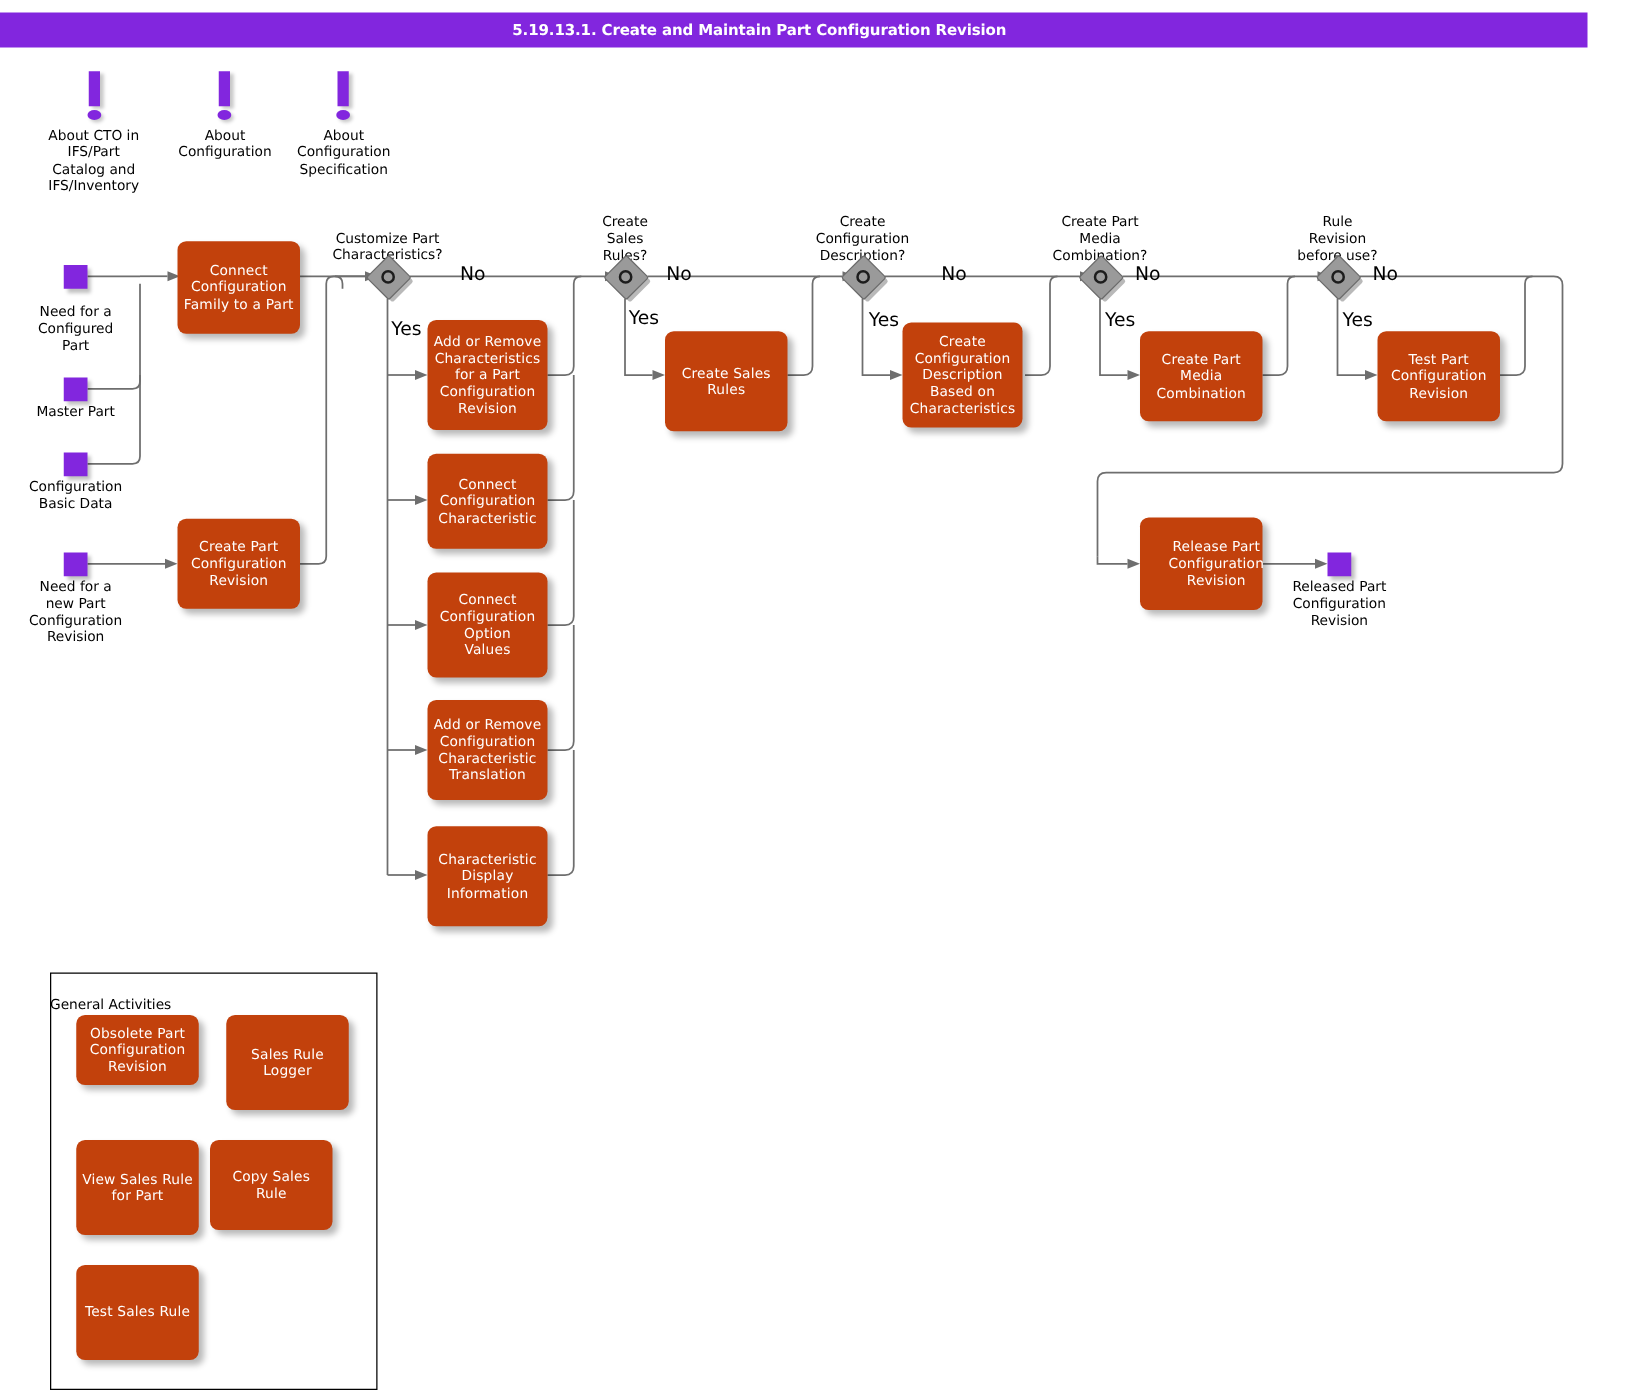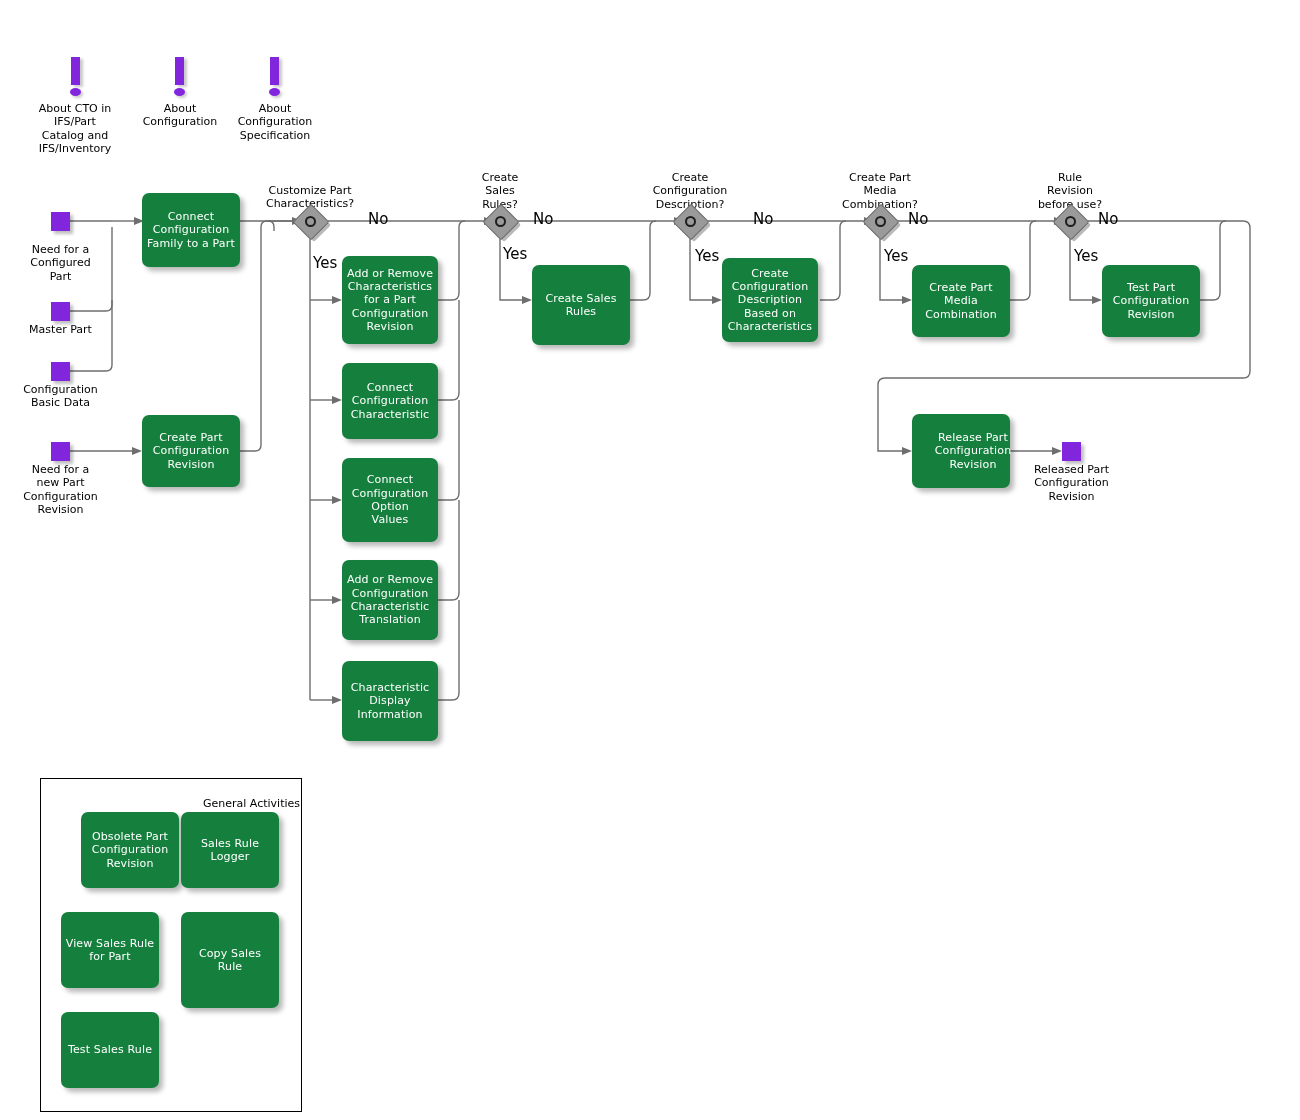--- a/index.html
+++ b/index.html
@@ -25,21 +25,21 @@
   }
 
   
   svg.edges{position:absolute;left:0;top:0;width:1300px;height:1120px;
     pointer-events:none;}
   svg.edges path,svg.edges line{fill:none;stroke:#6e6e6e;stroke-width:1.4;}
   svg.edges polygon.arrow{fill:#6e6e6e;stroke:none;}
 
   
   .act{
-    position:absolute;background:#15803d;border-radius:7px;
+    position:absolute;background:#c2410c;border-radius:7px;
     box-shadow:4px 4px 5px rgba(0,0,0,.28);
     color:#ffffff;font-size:11px;line-height:13.3px;
     display:flex;align-items:center;justify-content:center;
     text-align:center;padding:2px 4px;box-sizing:border-box;
     letter-spacing:.15px;
   }
 
   
   .dec{position:absolute;width:34px;height:34px;}
   .dec .dshadow{
@@ -85,28 +85,31 @@
     position:absolute;font-size:11px;line-height:13.3px;text-align:center;
     color:#000;white-space:pre;
   }
   .yn{position:absolute;font-size:15px;line-height:13px;color:#000;}
 
   
   .panel{
     position:absolute;border:1.6px solid #000;background:transparent;
   }
   .panel-title{
-    position:absolute;font-size:11px;color:#000;text-align:right;
+    position:absolute;font-size:11px;color:#000;text-align:left;
   }
 </style>
 </head>
 <body>
 
 <div id="canvas">
 
+  <div class="titlebar">
+    <div class="ttl">5.19.13.1. Create and Maintain Part Configuration Revision</div>
+  </div>
 
   <svg class="edges" viewBox="0 0 1300 1120">
 
     <path d="M 70,221 L 112,221"></path>
     <path d="M 70,311 L 106,311 Q 112,311 112,305 L 112,227"></path>
     <path d="M 70,371 L 106,371 Q 112,371 112,365 L 112,300"></path>
     <path d="M 112,221 L 134,221"></path>
     <polygon class="arrow" points="134,217 144,221 134,225"></polygon>
 
     <path d="M 70,451 L 132,451"></path>
@@ -324,27 +327,27 @@
     <div class="dshadow"></div>
     <div class="dbody"></div>
     <div class="dring"></div>
   </div>
   <div class="yn" style="left:1098px;top:213px;">No</div>
   <div class="yn" style="left:1074px;top:250px;">Yes</div>
 
   <div class="panel" style="left:40px;top:778px;width:260px;height:332px;"></div>
   <div class="panel-title" style="left:40px;top:797px;width:260px;">General Activities</div>
 
-  <div class="act" style="left:61px;top:812px;width:98px;height:76px;white-space:pre-line;margin-left:20px;">Obsolete Part
+  <div class="act" style="left:61px;top:812px;width:98px;height:56px;white-space:pre-line;">Obsolete Part
 Configuration
 Revision</div>
 
   <div class="act" style="left:181px;top:812px;width:98px;height:76px;white-space:pre-line;">Sales Rule
 Logger</div>
 
   <div class="act" style="left:61px;top:912px;width:98px;height:76px;white-space:pre-line;">View Sales Rule
 for Part</div>
 
-  <div class="act" style="left:181px;top:912px;width:98px;height:96px;white-space:pre-line;">Copy Sales Rule</div>
+  <div class="act" style="left:168px;top:912px;width:98px;height:72px;white-space:pre-line;">Copy Sales Rule</div>
 
   <div class="act" style="left:61px;top:1012px;width:98px;height:76px;white-space:pre-line;">Test Sales Rule</div>
 
 </div>
 
 </body></html>

